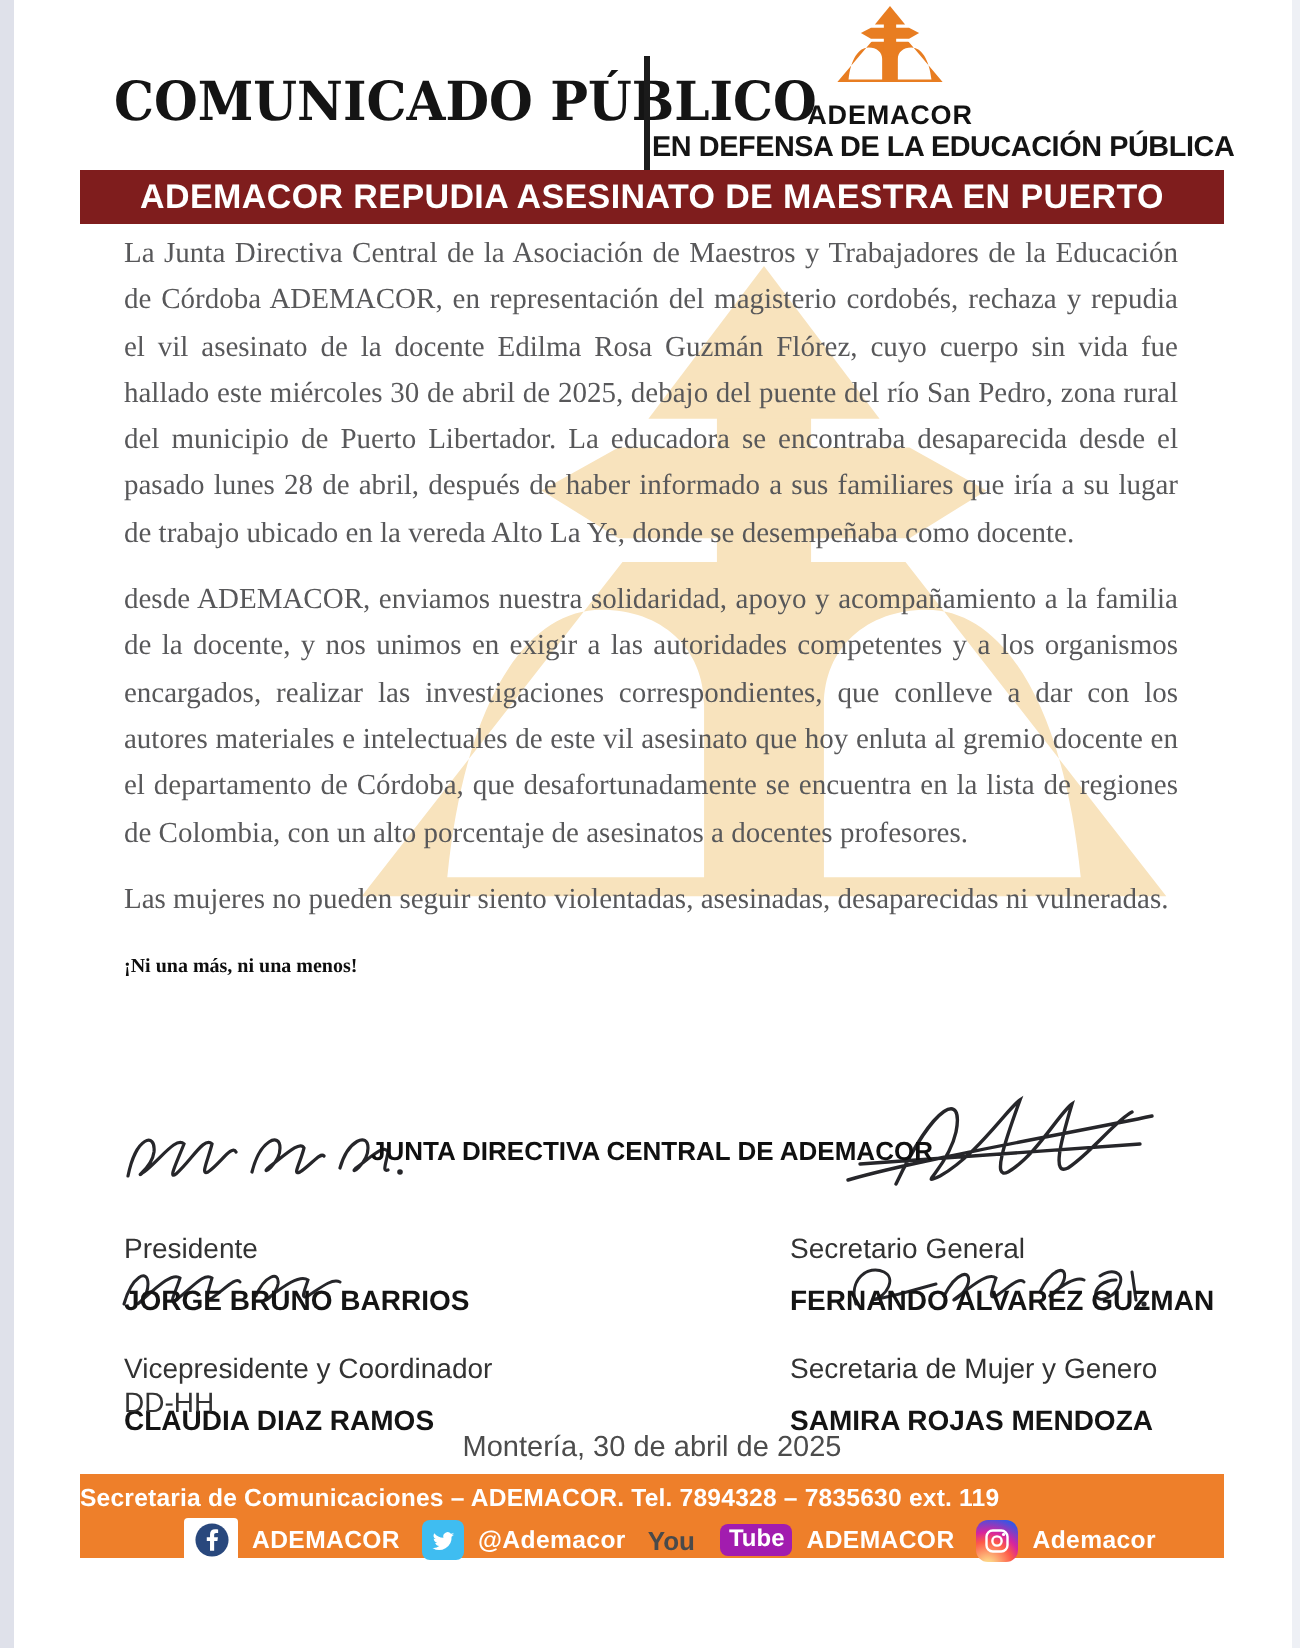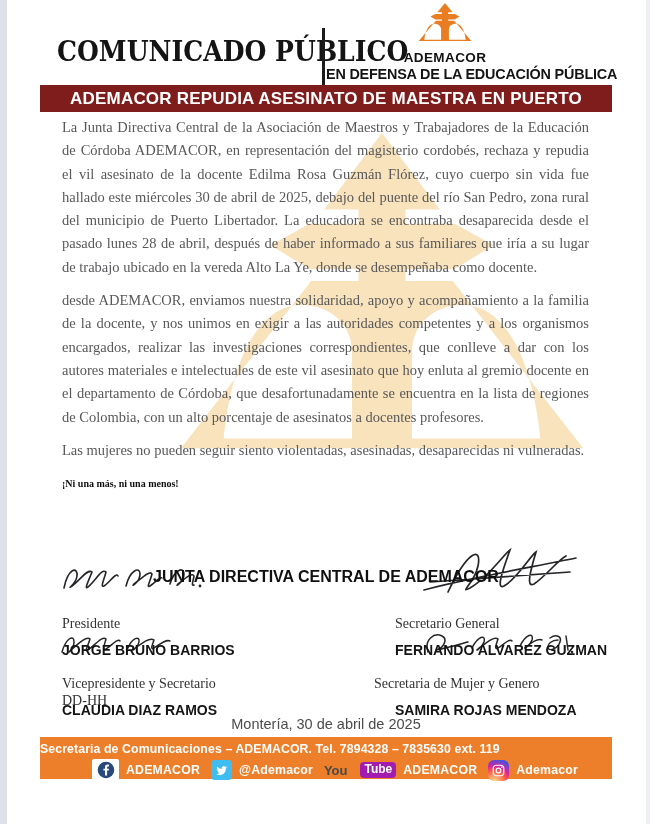--- a/index.html
+++ b/index.html
@@ -36,24 +36,24 @@
   
   .body-text{
     position:absolute;left:62px;top:116px;width:527px;z-index:1;
     color:#58585A;font-size:14.5px;line-height:23.3px;text-align:justify;font-family:Liberation Serif, serif;
   }
   .body-text p{margin:0 0 10px 0;}
   .slogan{font-weight:700;color:#0e0e0e;font-size:10px;margin-top:6px;text-align:left;}
 
   
   .sig-heading{position:absolute;left:40px;top:568px;width:572px;text-align:center;
-    font-weight:700;font-size:16px;color:#101010;z-index:2;}
+    font-weight:700;font-size:13px;color:#101010;z-index:2;}
   .sig-svg{position:absolute;z-index:1;color:#26262a;}
   .signer-name{position:absolute;font-weight:700;font-size:14px;color:#141414;z-index:2;white-space:nowrap;margin-top:44px;}
-  .signer-role{position:absolute;font-size:14px;color:#333333;z-index:2;white-space:nowrap;font-family:Liberation Serif, serif;}
+  .signer-role{position:absolute;font-size:14px;color:#333333;z-index:2;white-space:nowrap;}
 
   .dateline{position:absolute;left:40px;top:716px;width:572px;text-align:center;
     font-size:14.5px;color:#4c4c4c;}
 
   
   .footer{position:absolute;left:40px;top:737px;width:572px;height:42px;background:#EE7F2A;}
   .footer-contact{margin-top:5px;text-align:left;color:#ffffff;font-weight:700;font-size:12.3px;letter-spacing:.1px;}
   .social-row{display:flex;align-items:center;justify-content:space-between;
     padding:3px 34px 0 52px;}
   .social-item{display:flex;align-items:center;gap:7px;}
@@ -136,24 +136,24 @@
   <svg class="sig-svg" style="left:58px;top:630px" width="130" height="30" viewBox="0 0 130 30">
     <path d="M4 22 C8 8 16 4 16 12 C16 20 8 24 12 21 C20 14 28 6 32 9 C30 16 26 22 30 20 C38 14 44 6 48 9 C46 16 44 21 48 19 C54 15 60 8 62 11 M70 18 C74 8 82 5 81 12 C80 18 72 22 76 19 C84 13 92 7 96 10 C94 16 92 20 96 18 C102 14 108 9 112 11" fill="none" stroke="currentColor" stroke-width="1.5" stroke-linecap="round"></path>
   </svg>
 
   <svg class="sig-svg" style="left:420px;top:628px" width="155" height="34" viewBox="0 0 155 34">
     <path d="M8 24 C4 12 14 4 22 8 C28 11 24 20 16 22 C28 20 40 16 48 14 M52 20 C58 8 66 6 64 14 C62 20 54 24 58 21 C66 15 74 8 78 11 C76 17 74 22 78 20 C84 16 90 10 92 13 M100 18 C106 6 114 4 112 12 C110 18 102 22 106 19 C112 14 118 10 122 12 M130 10 C136 6 142 8 140 14 C138 20 130 24 128 20 C127 16 132 12 138 12 M146 8 L148 22" fill="none" stroke="currentColor" stroke-width="1.5" stroke-linecap="round"></path>
     <circle cx="152" cy="24" r="1.3" fill="currentColor"></circle>
   </svg>
 
   <div class="signer-name" style="left:62px;top:658px">CLAUDIA DIAZ RAMOS</div>
-  <div class="signer-role" style="left:62px;top:676px">Vicepresidente y Secretario</div>
+  <div class="signer-role" style="left:62px;top:676px">Vicepresidente y Coordinador</div>
   <div class="signer-role" style="left:62px;top:693px">DD-HH</div>
   <div class="signer-name" style="left:395px;top:658px">SAMIRA ROJAS MENDOZA</div>
-  <div class="signer-role" style="left:374px;top:676px">Secretaria de Mujer y Genero</div>
+  <div class="signer-role" style="left:395px;top:676px">Secretaria de Mujer y Genero</div>
 
   <div class="dateline">Montería, 30 de abril de 2025</div>
 
   <div class="footer">
     <div class="footer-contact">Secretaria de Comunicaciones – ADEMACOR. Tel. 7894328 – 7835630 ext. 119</div>
     <div class="social-row">
 
       <div class="social-item">
         <span class="fb-tile">
           <svg width="18" height="18" viewBox="0 0 20 20">

